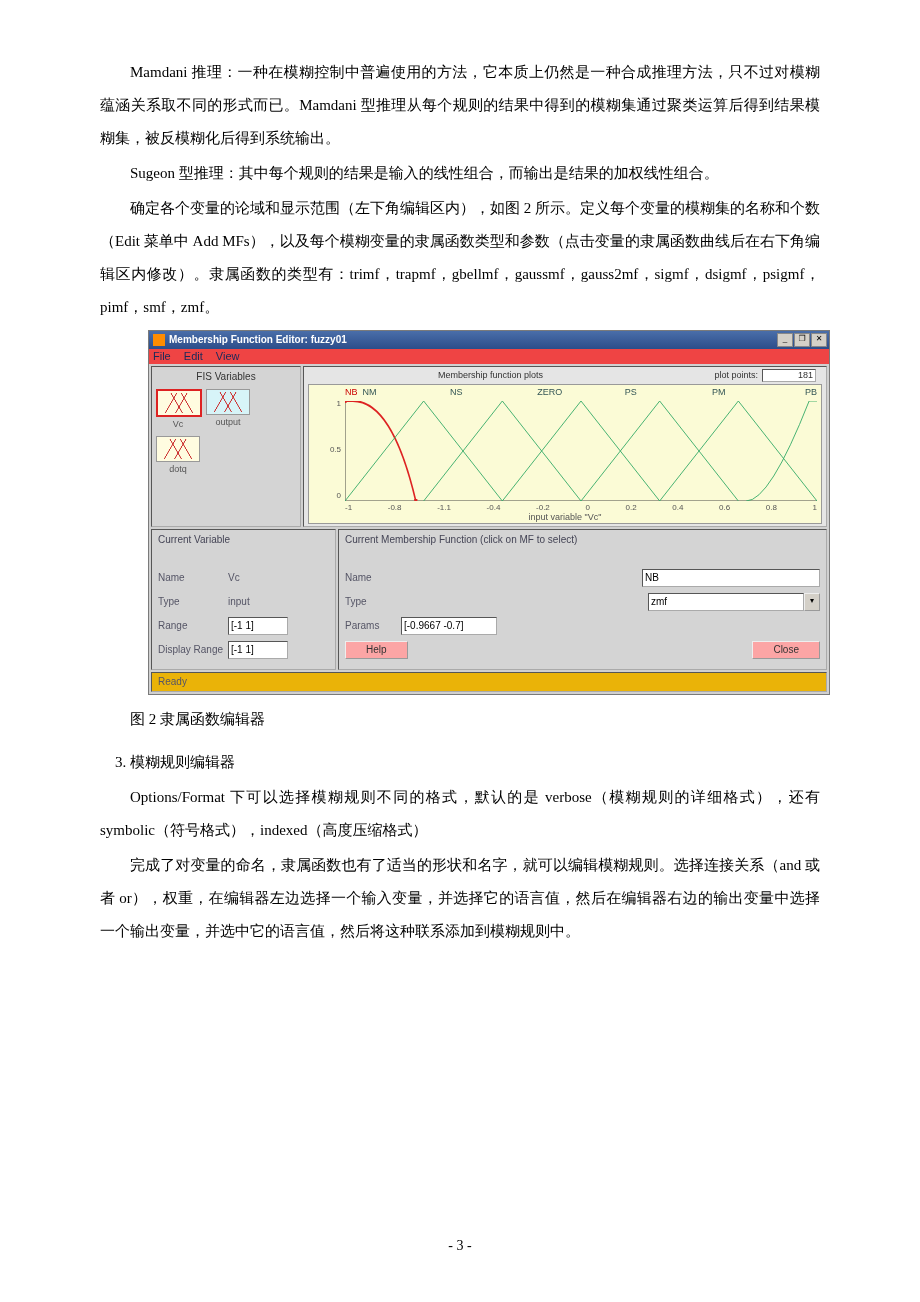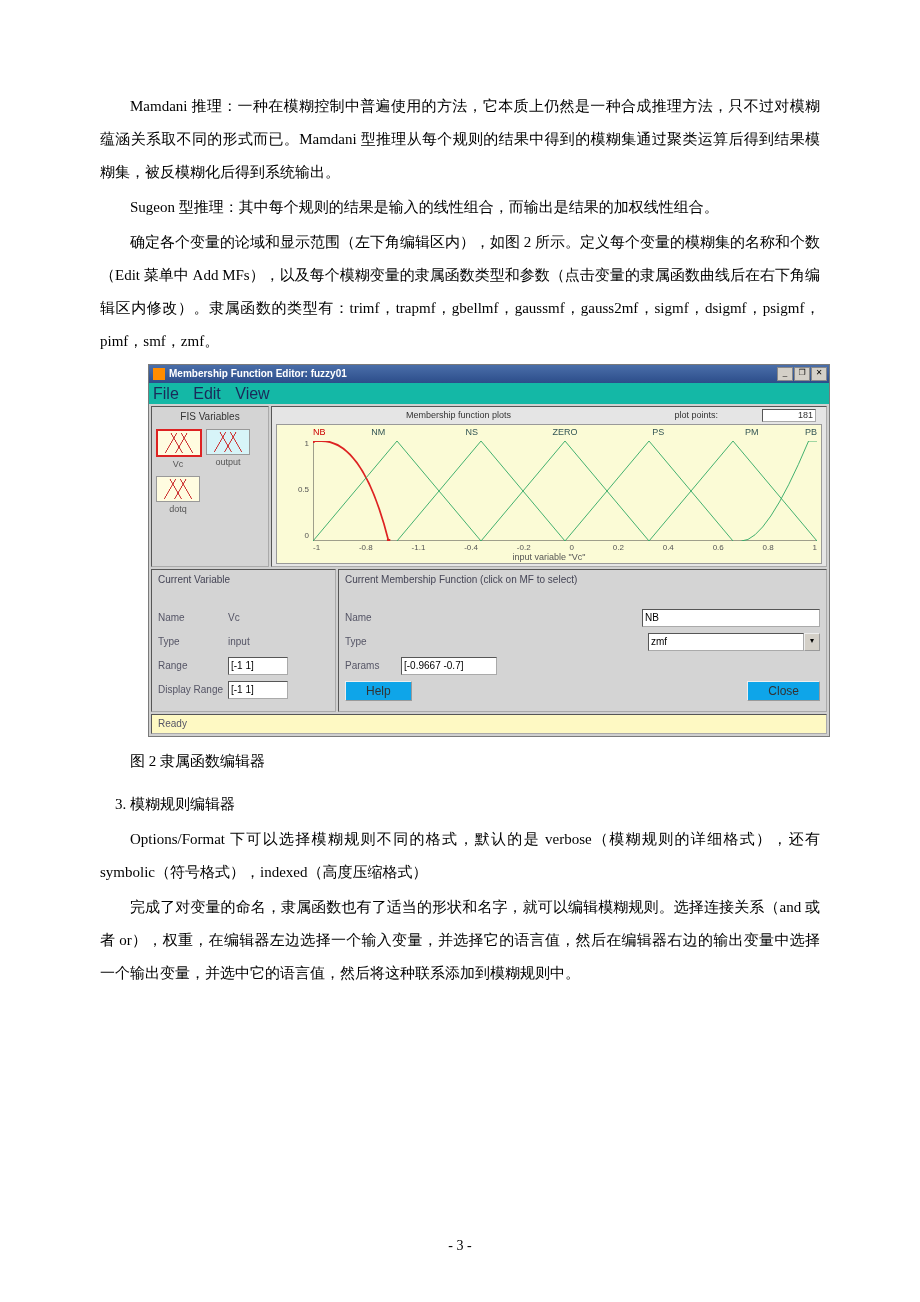--- a/index.html
+++ b/index.html
@@ -7,21 +7,21 @@
     padding: 0;
     background: #fff;
     font-family: "SimSun", serif;
     font-size: 15px;
     line-height: 2.2;
     color: #000;
   }
   .page {
     width: 920px;
     min-height: 1302px;
-    padding: 90px 100px 20px 100px;
+    padding: 56px 100px 20px 100px;
     box-sizing: border-box;
     position: relative;
   }
   .para {
     text-align: justify;
     text-indent: 2em;
     margin: 0 0 2px 0;
   }
   .para-noindent {
     text-align: justify;
@@ -80,35 +80,35 @@
   .win-btn {
     width: 14px; height: 12px;
     background: #d4d0c8;
     border: 1px solid #888;
     font-size: 8px;
     text-align: center;
     line-height: 10px;
     color: #000;
   }
   .menubar {
-    background: #14b8a6;
+    background: #ef4444;
     padding: 1px 4px;
     color: #1a2a5a;
-    font-size: 16px;
+    font-size: 11px;
   }
   .menubar span { margin-right: 10px; }
   .body-area {
     padding: 2px;
   }
   .top-panels {
     display: flex;
     gap: 2px;
   }
   .fis-panel {
-    width: 118px;
+    width: 150px;
     background: #d4d4d4;
     border: 1px inset #aaa;
     padding: 4px;
     box-sizing: border-box;
   }
   .fis-title {
     text-align: center;
     color: #333;
     margin-bottom: 6px;
   }
@@ -162,40 +162,39 @@
     padding: 0 6px 2px 130px;
     font-size: 9px;
   }
   .plot-points-box {
     background: #fff;
     border: 1px inset #aaa;
     width: 48px;
     text-align: right;
     padding: 0 2px;
     font-size: 9px;
-    margin-left: 40px;
   }
   .plot-area {
     background: #fbfbd6;
     border: 1px solid #999;
     height: 138px;
     position: relative;
   }
   .plot-svg {
     position: absolute;
     top: 16px; left: 36px; right: 4px; bottom: 22px;
   }
   .mf-labels {
     position: absolute;
     top: 2px; left: 36px; right: 4px;
     display: flex;
     font-size: 9px;
     color: #355;
   }
-  .mf-labels span { flex: 1; text-align: center; }
+  .mf-labels span { flex: 1; text-align: left; }
   .mf-labels .nb { color: #c00; flex: 0.2; text-align: left; }
   .mf-labels .pb { flex: 0.2; text-align: right; }
   .y-ticks {
     position: absolute;
     left: 14px; top: 14px; bottom: 22px;
     width: 18px;
     font-size: 8px;
     color: #555;
     display: flex;
     flex-direction: column;
@@ -260,44 +259,44 @@
     background: #fff;
     border: 1px inset #aaa;
     padding: 1px 2px;
     font-size: 10px;
     min-width: 54px;
     height: 14px;
     line-height: 14px;
   }
   .cmf-panel .row .input { min-width: 90px; }
   .btn {
-    background: #0ea5e9;
+    background: #fca5a5;
     border: 1px outset #eee;
     padding: 2px 20px;
-    font-size: 12px;
+    font-size: 10px;
     color: #333;
     text-align: center;
   }
   .dropdown {
     display: flex;
     align-items: flex-start;
   }
   .dd-arrow {
     width: 14px; height: 16px;
     background: #d4d0c8;
     border: 1px outset #eee;
     font-size: 8px;
     text-align: center;
     line-height: 14px;
     margin-left: auto;
   }
   .spacer-col { flex: 1; }
   .cmf-col-right { width: 172px; }
   .statusbar {
-    background: #fef9c3;
+    background: #eab308;
     border: 1px inset #aaa;
     padding: 2px 6px;
     margin-top: 2px;
     color: #556;
     font-size: 10px;
     height: 14px;
     line-height: 14px;
   }
 </style>
 </head>

